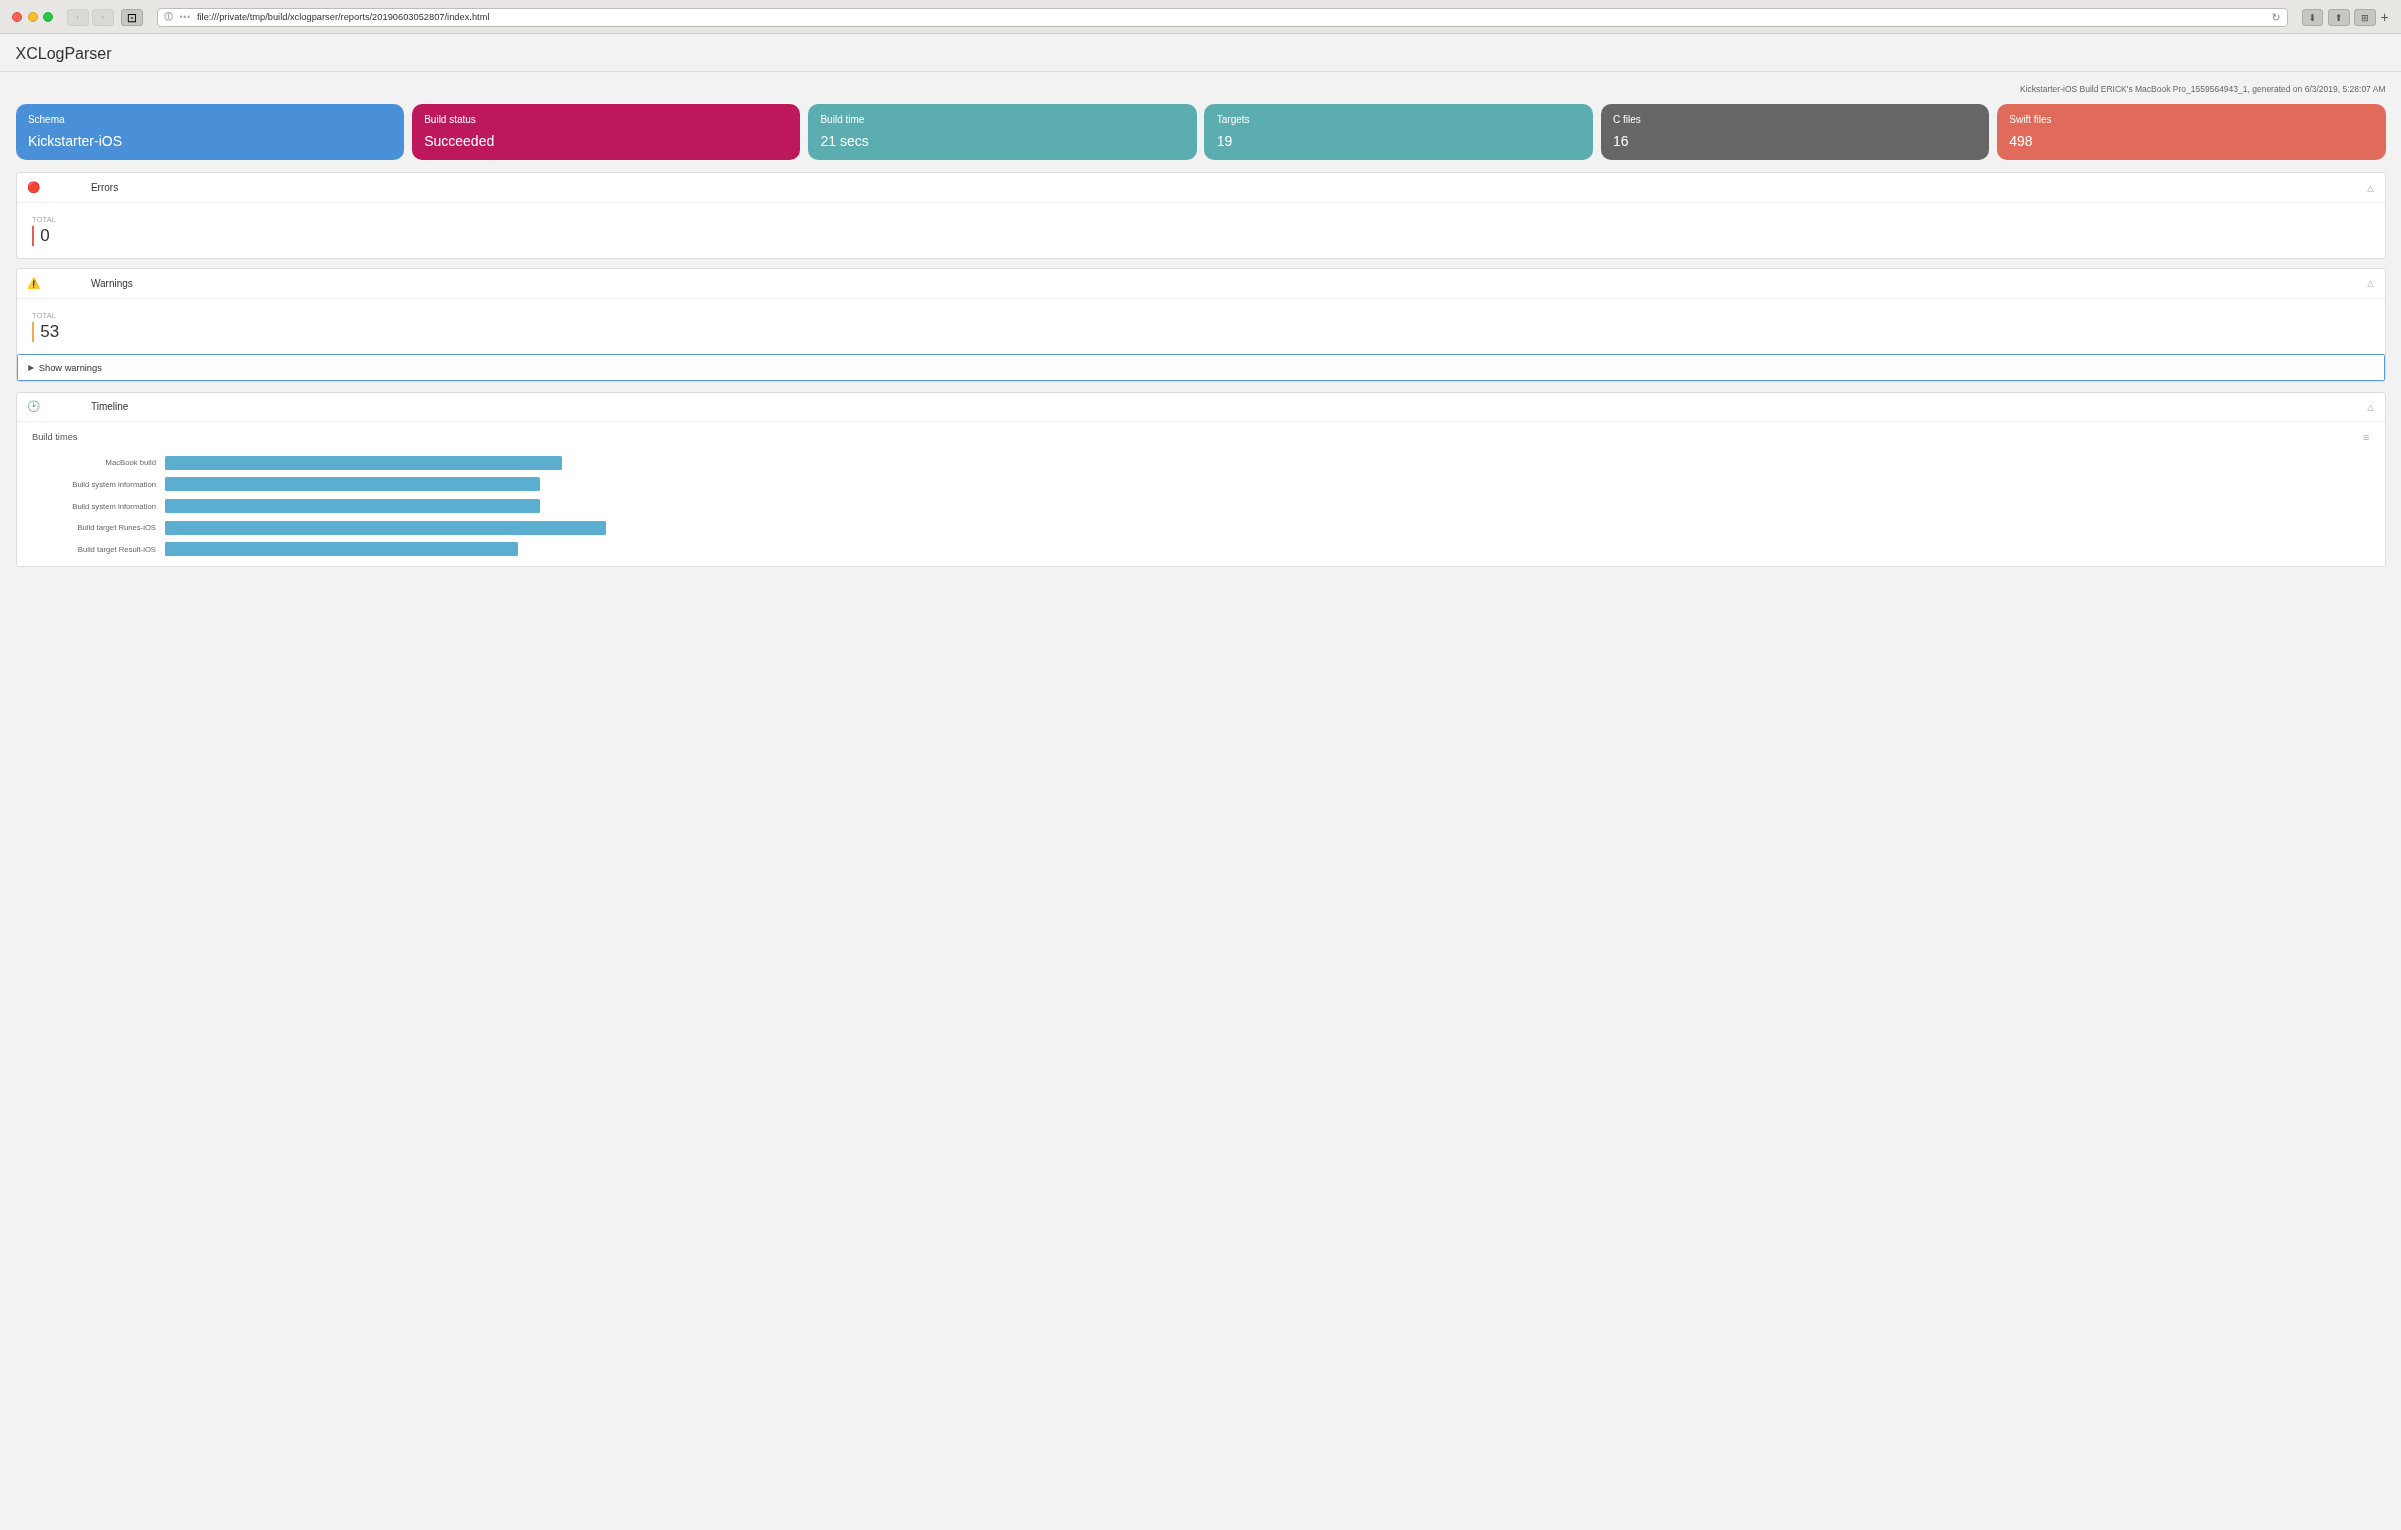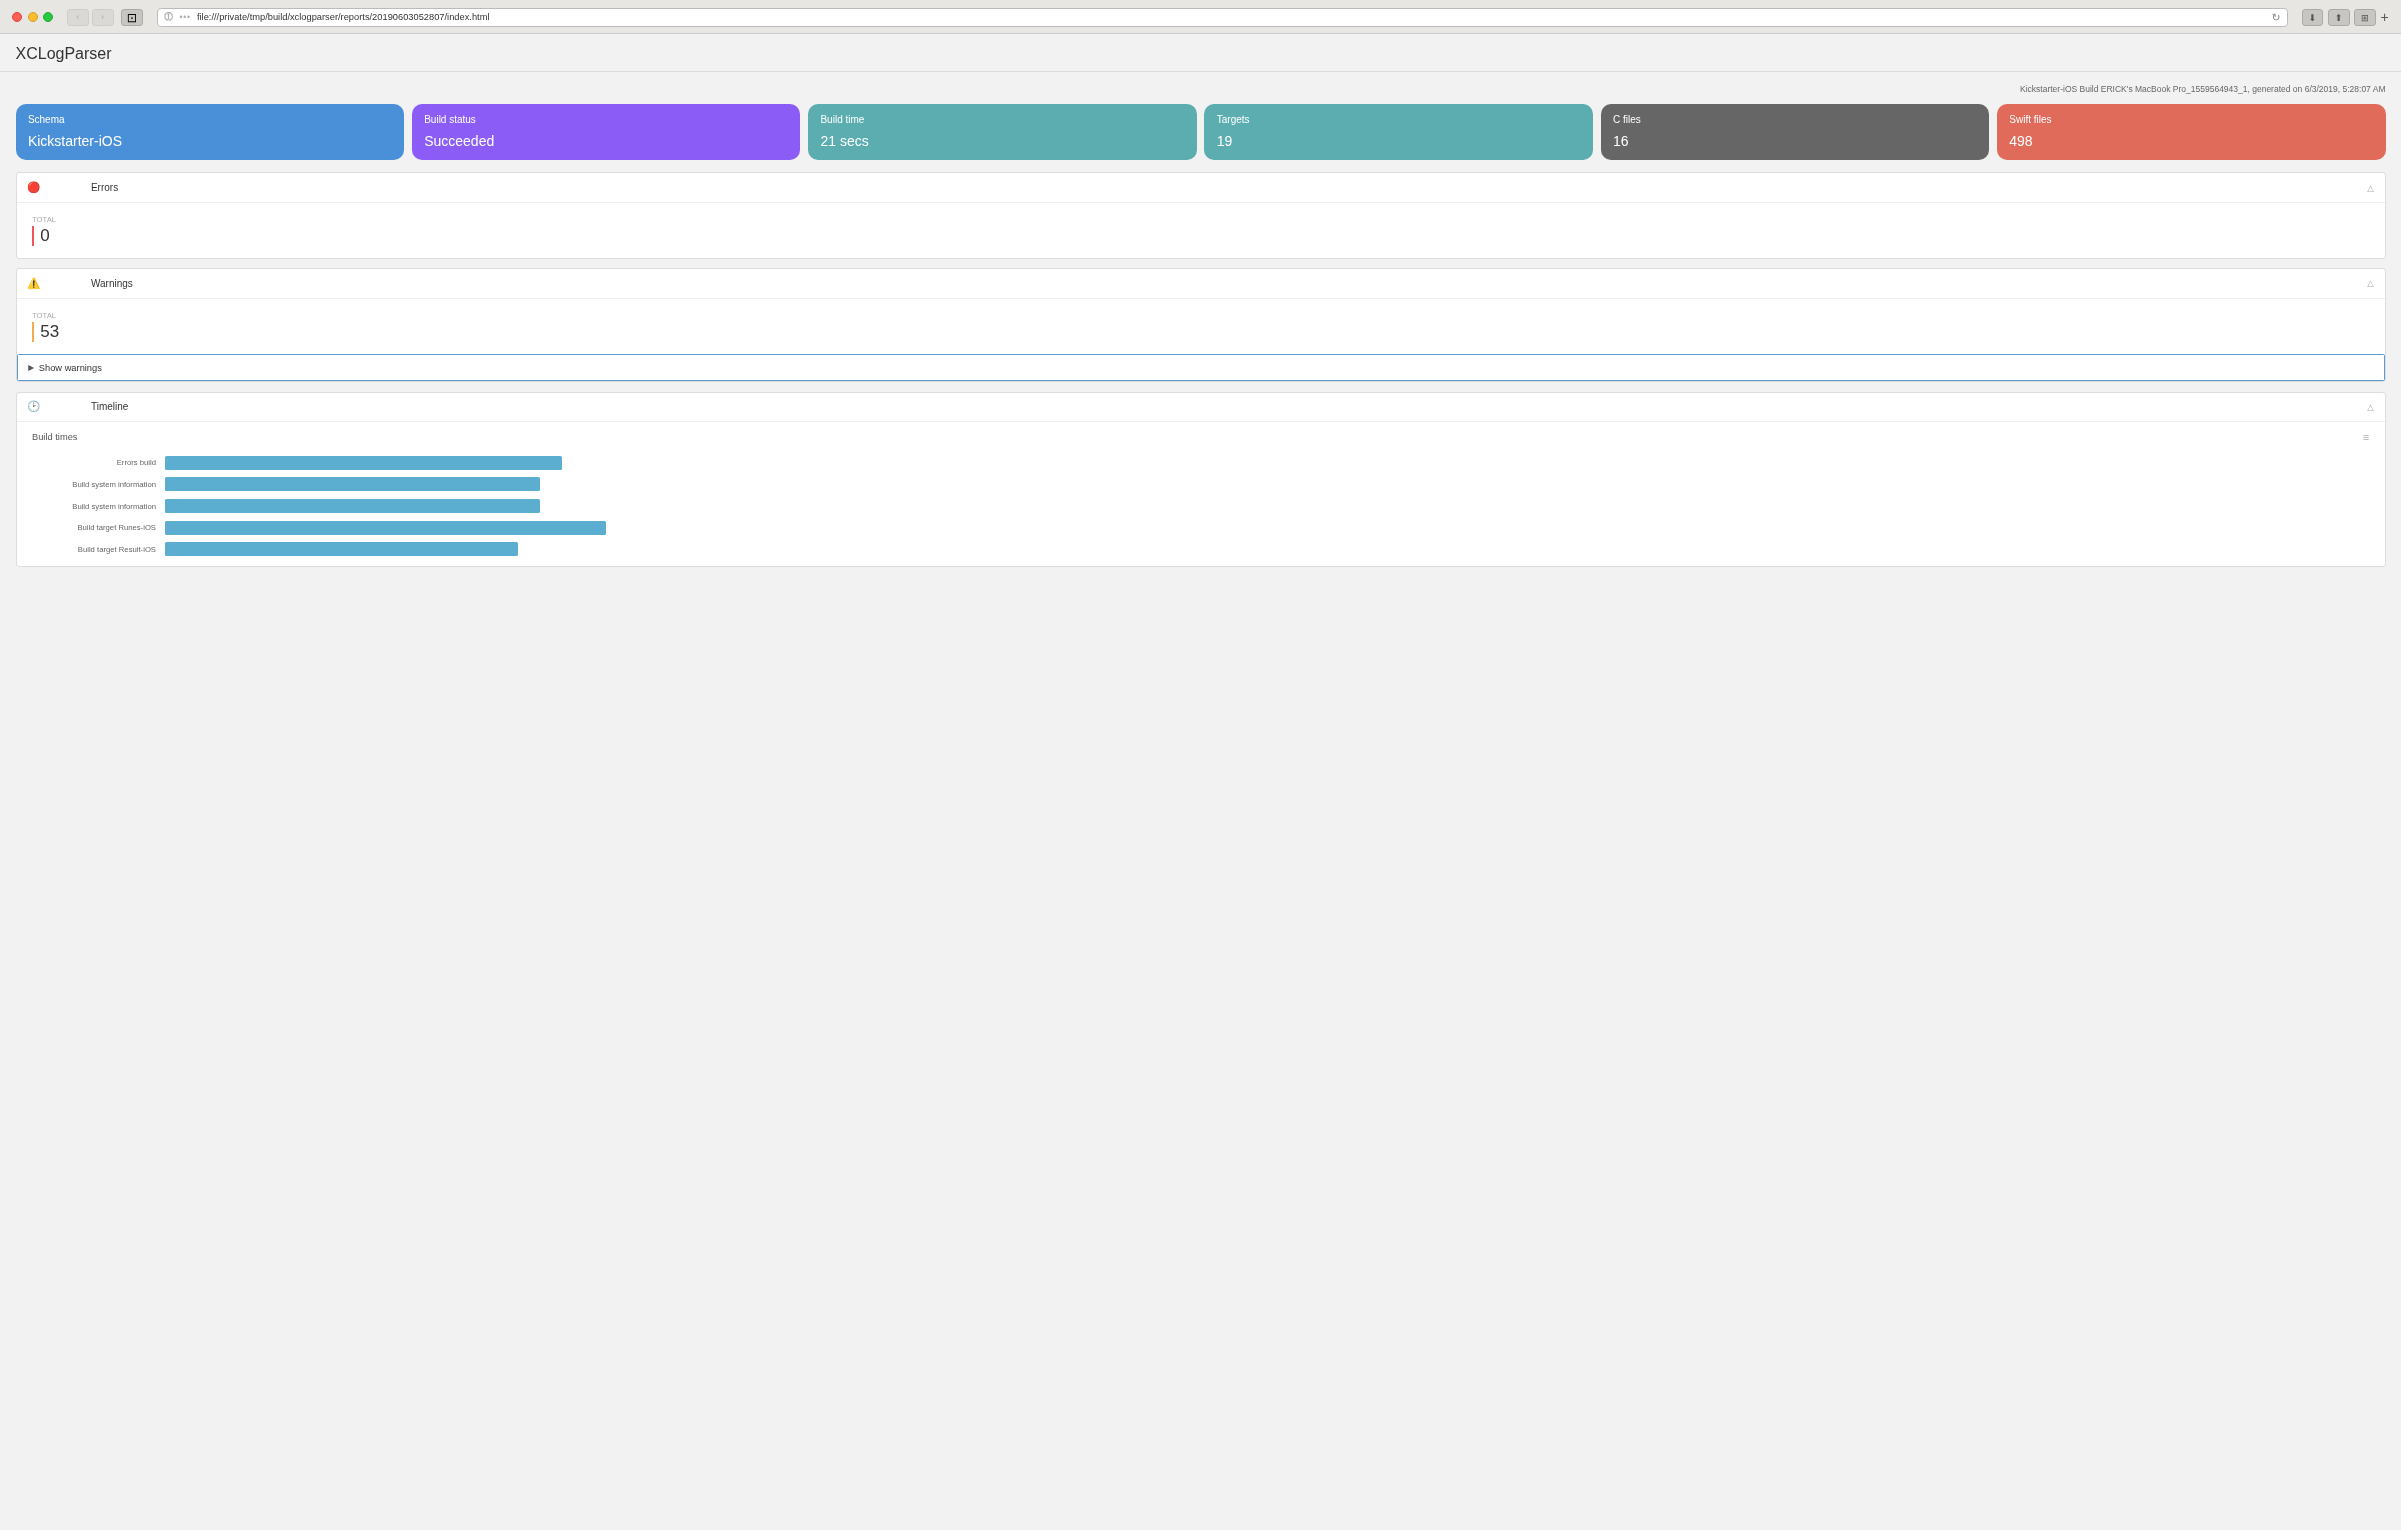--- a/index.html
+++ b/index.html
@@ -154,21 +154,21 @@
     .stat-card-label {
       font-size: 10px;
       font-weight: 500;
       margin-bottom: 7.7px;
     }
     .stat-card-value {
       font-size: 14px;
       font-weight: 400;
     }
     .card-schema { background: #4a90d9; }
-    .card-build-status { background: #8b5cf6; }
+    .card-build-status { background: #be185d; }
     .card-build-time { background: #5badb0; }
     .card-targets { background: #5badb0; }
     .card-c-files { background: #666; }
     .card-swift-files { background: #e06b5a; }
 
     
     .section {
       background: white;
       border: 0.8px solid #ddd;
       border-radius: 3.1px;
@@ -384,21 +384,21 @@
         <button class="section-collapse-btn collapse-triangle">△</button>
       </div>
       <div class="timeline-content">
         <div class="build-times-header">
           <span class="build-times-label">Build times</span>
           <span class="hamburger-icon">≡</span>
         </div>
         <div class="bar-chart">
 
         <div class="bar-row">
-    <div class="bar-label">Errors build</div>
+    <div class="bar-label">MacBook build</div>
     <div class="bar-track">
       <div class="bar-fill" style="width:18%"></div>
     </div>
   </div>
             <div class="bar-row">
     <div class="bar-label">Build system information</div>
     <div class="bar-track">
       <div class="bar-fill" style="width:17%"></div>
     </div>
   </div>

